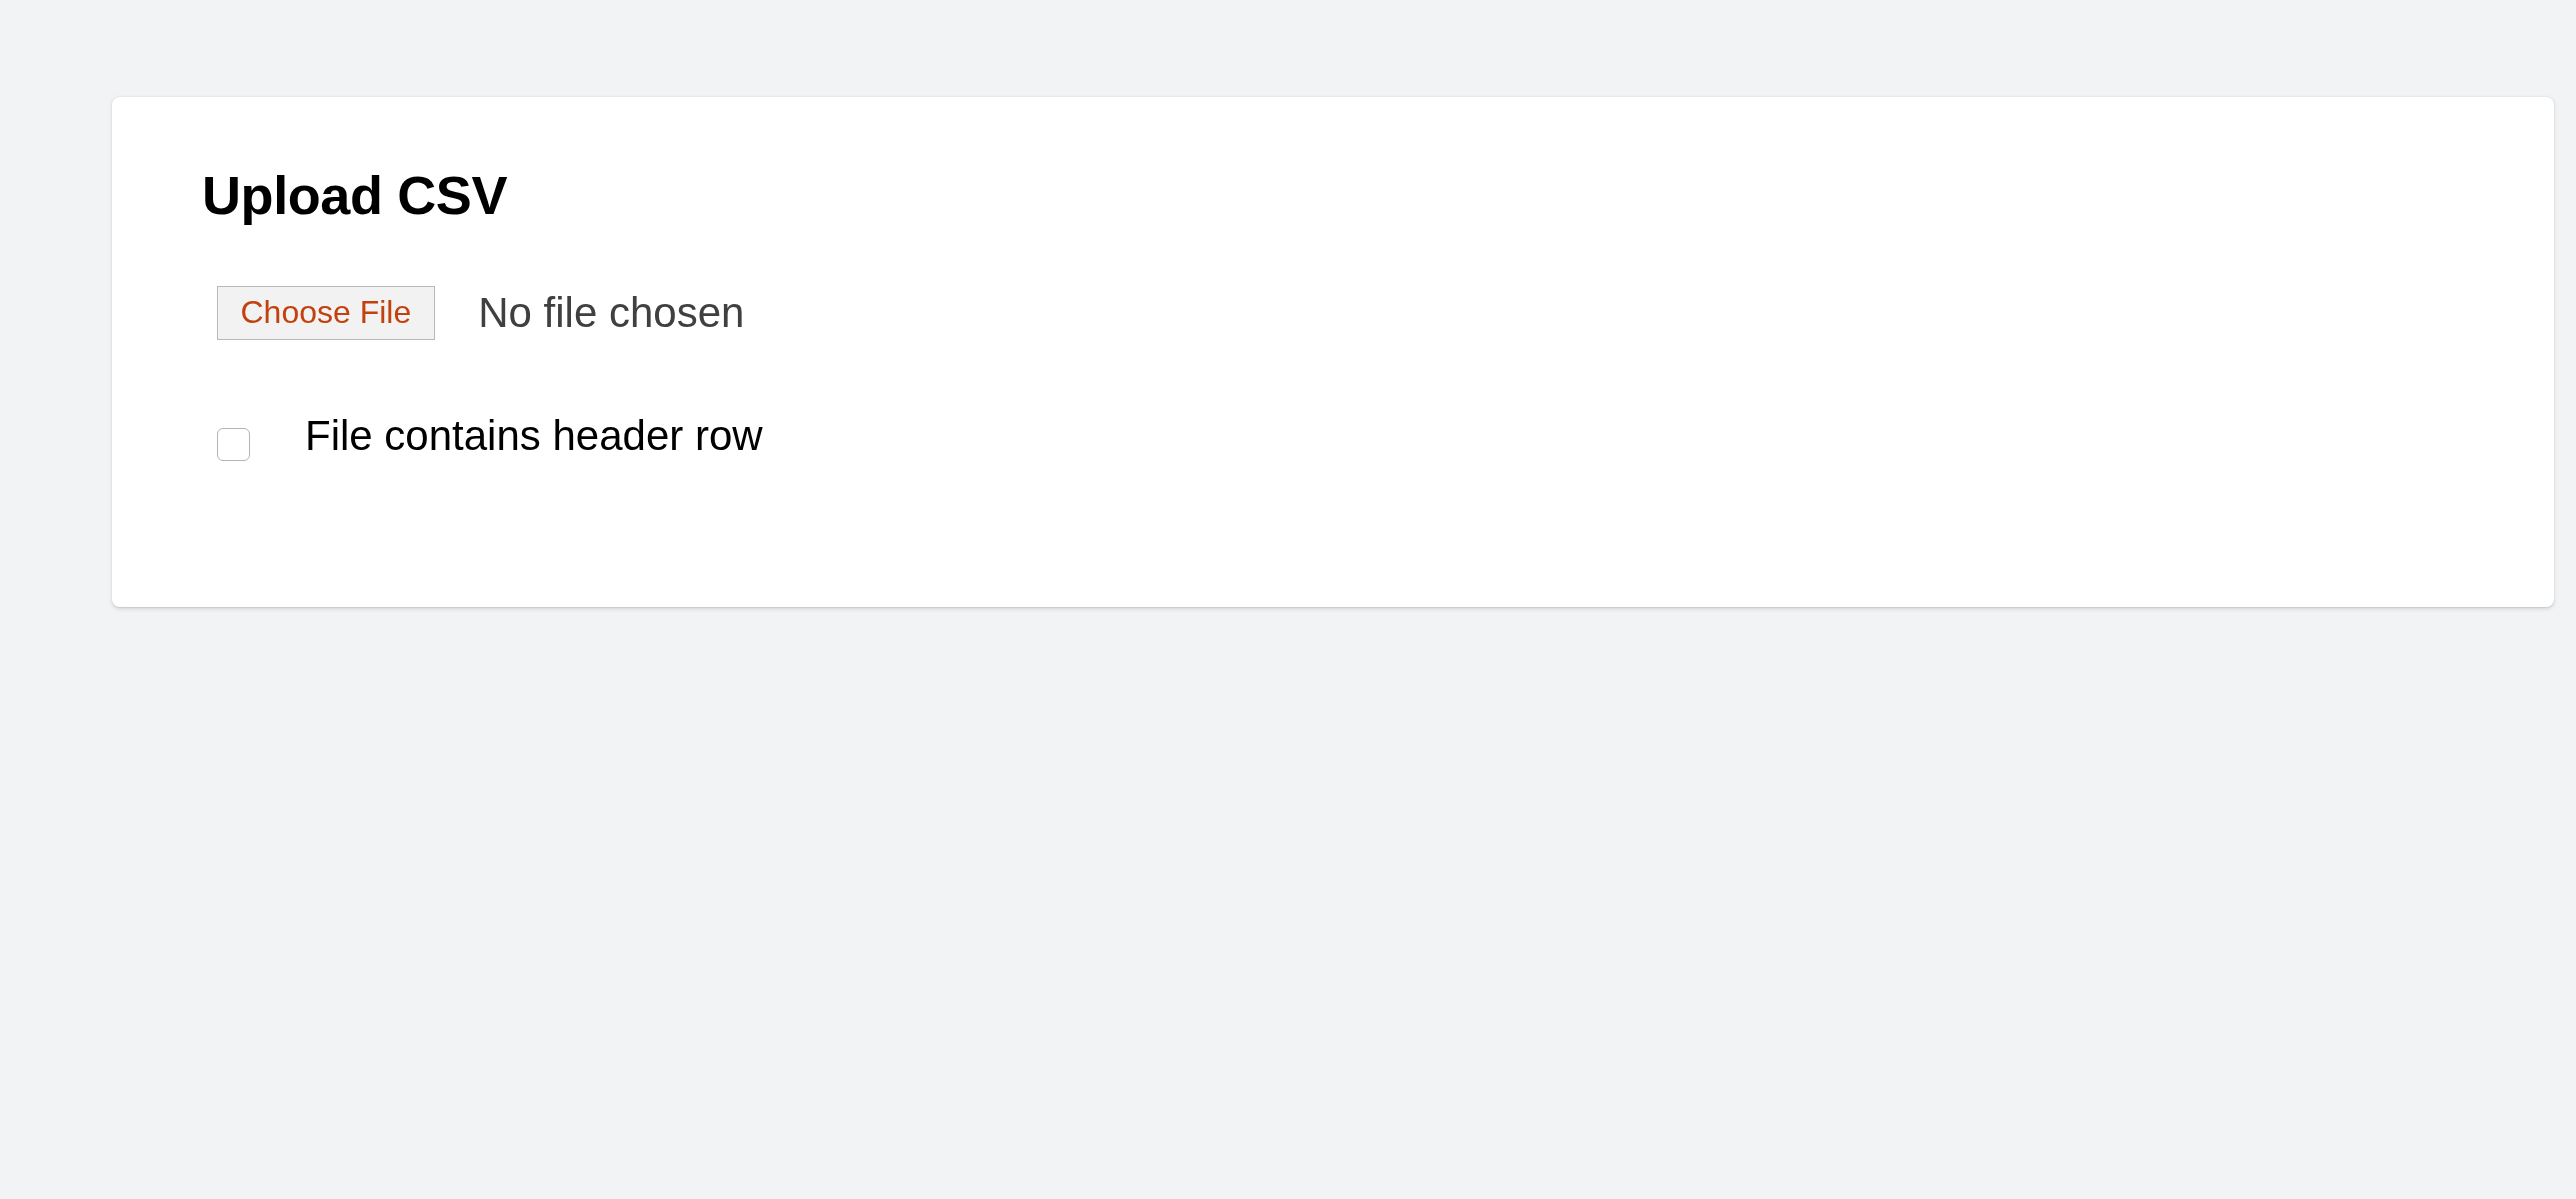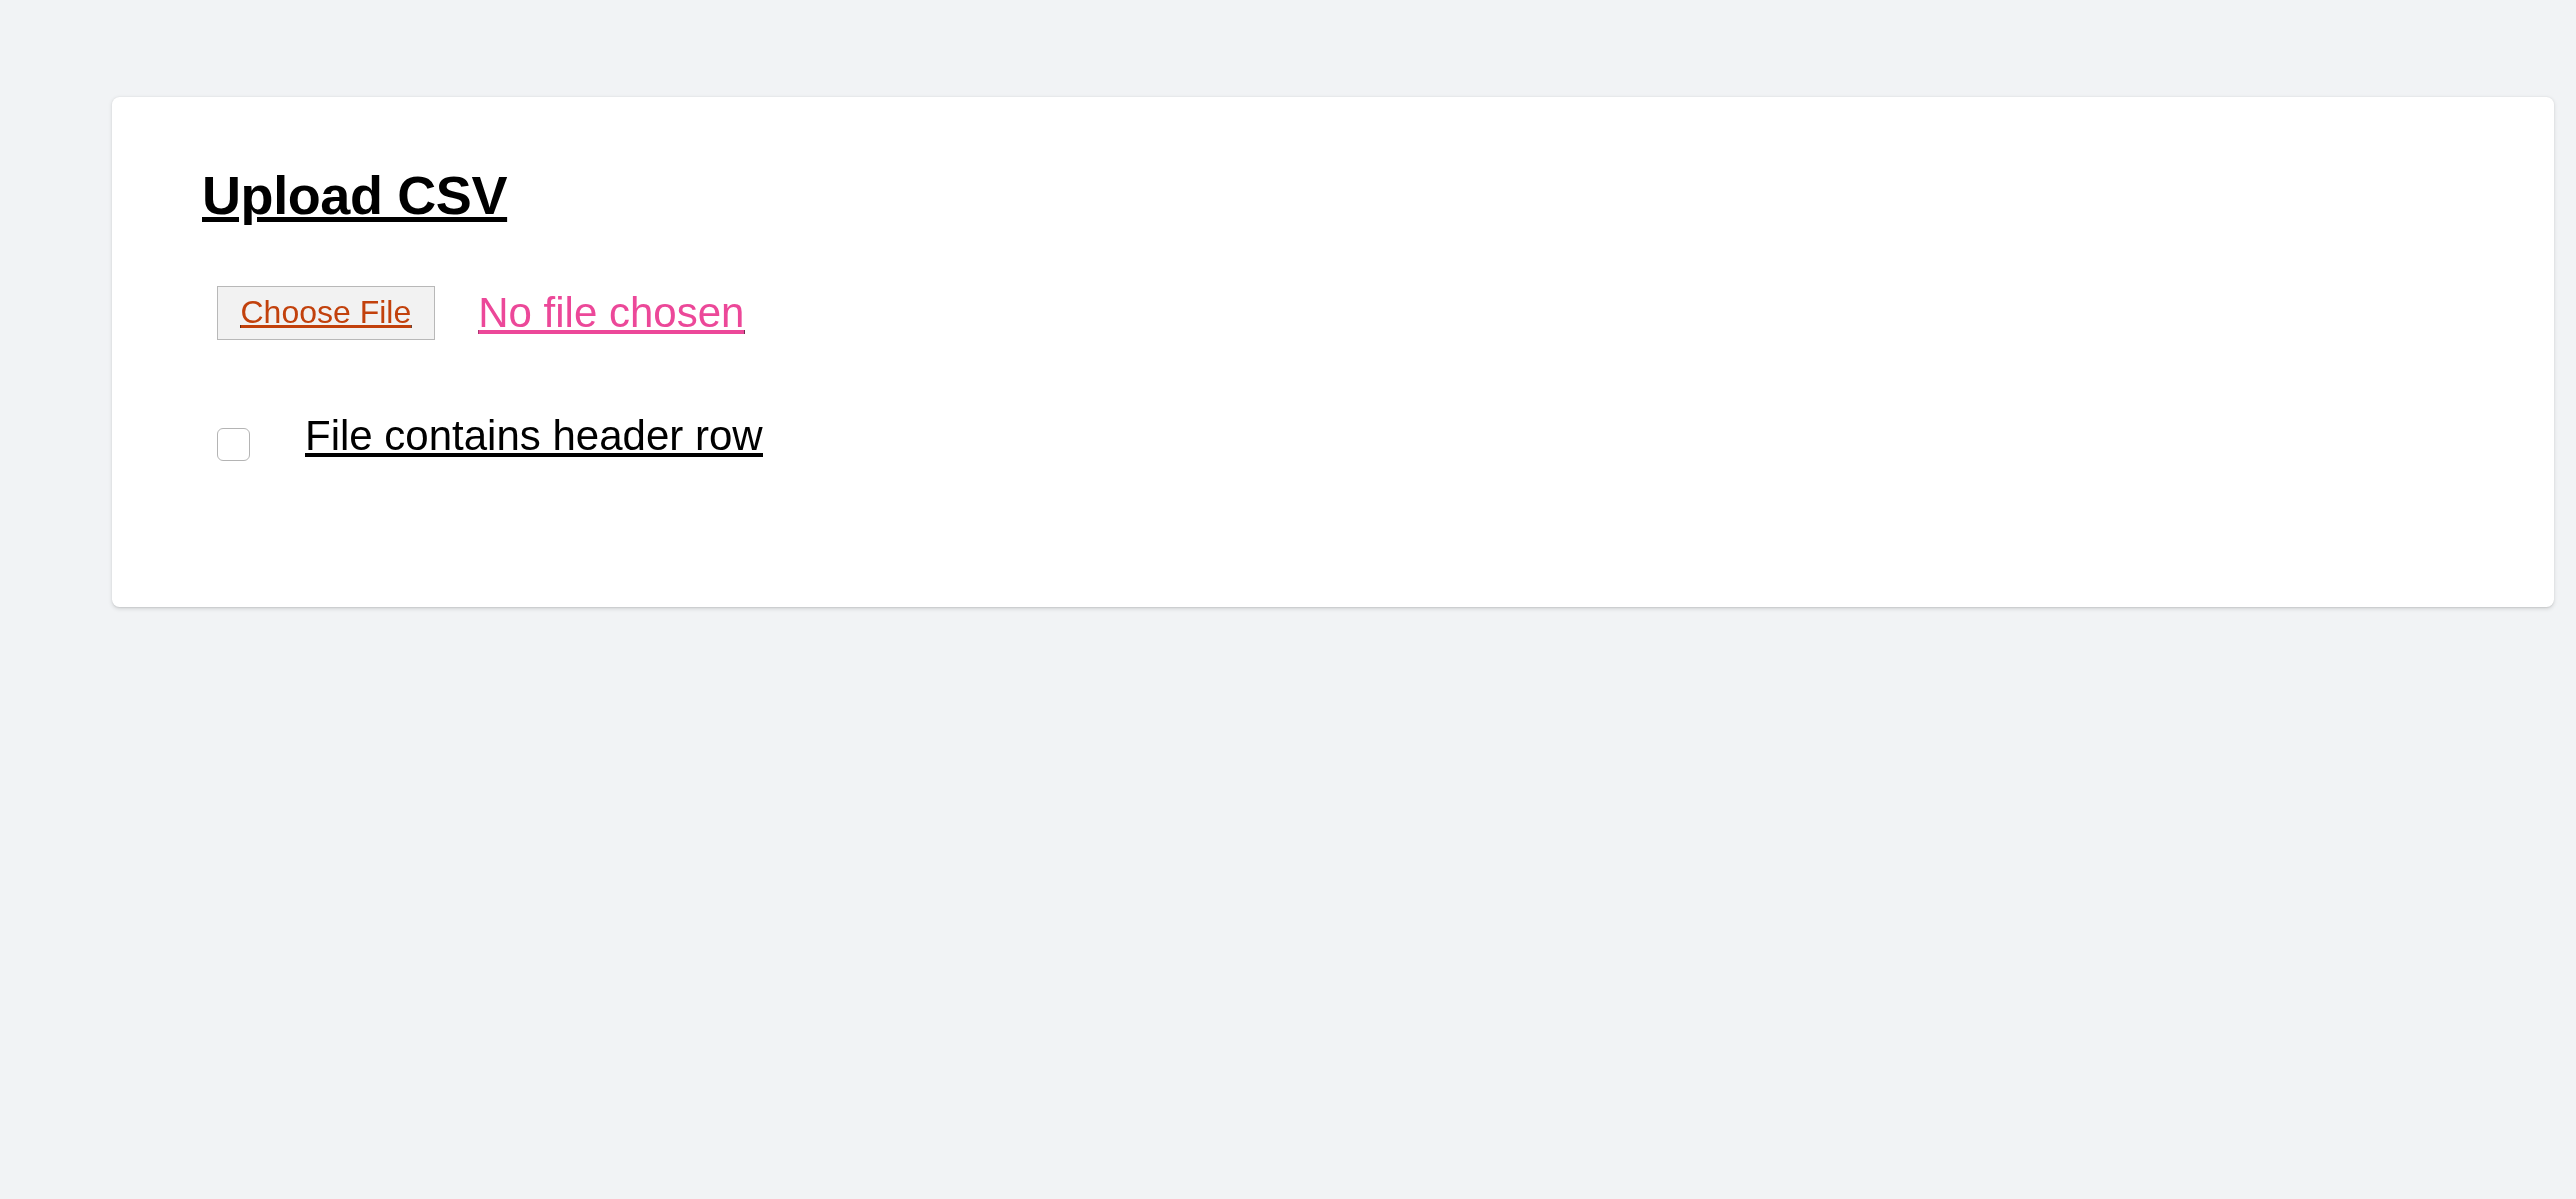--- a/index.html
+++ b/index.html
@@ -1,19 +1,18 @@
 <!DOCTYPE html>
 <html style="font-size:12px"><head>
   <meta charset="utf-8">
   <style>
     * {
       margin: 15px;
       padding: 0;
       box-sizing: border-box;
-      text-decoration: underline;
     }
     body {
       background: #f1f3f5;
       font-family: "Helvetica Neue", Helvetica, Arial, sans-serif;
       width: 2576px;
       height: 1200px;
       padding: 52px 67px;
     }
     .card {
       background: #ffffff;
@@ -40,21 +39,21 @@
       border: 1.5px solid #b8b8b8;
       font-size: 32px;
       color: #c2410c;
       padding: 6px 22.5px 7.5px 22.5px;
       font-family: inherit;
       cursor: pointer;
       line-height: 1.2;
     }
     .file-status {
       font-size: 42px;
-      color: #ec4899;
+      color: #404040;
       line-height: 1.2;
     }
     .checkbox-row {
       display: flex;
       align-items: flex-end;
       gap: 25px;
       margin-bottom: 60px;
     }
     .checkbox {
       width: 33px;

